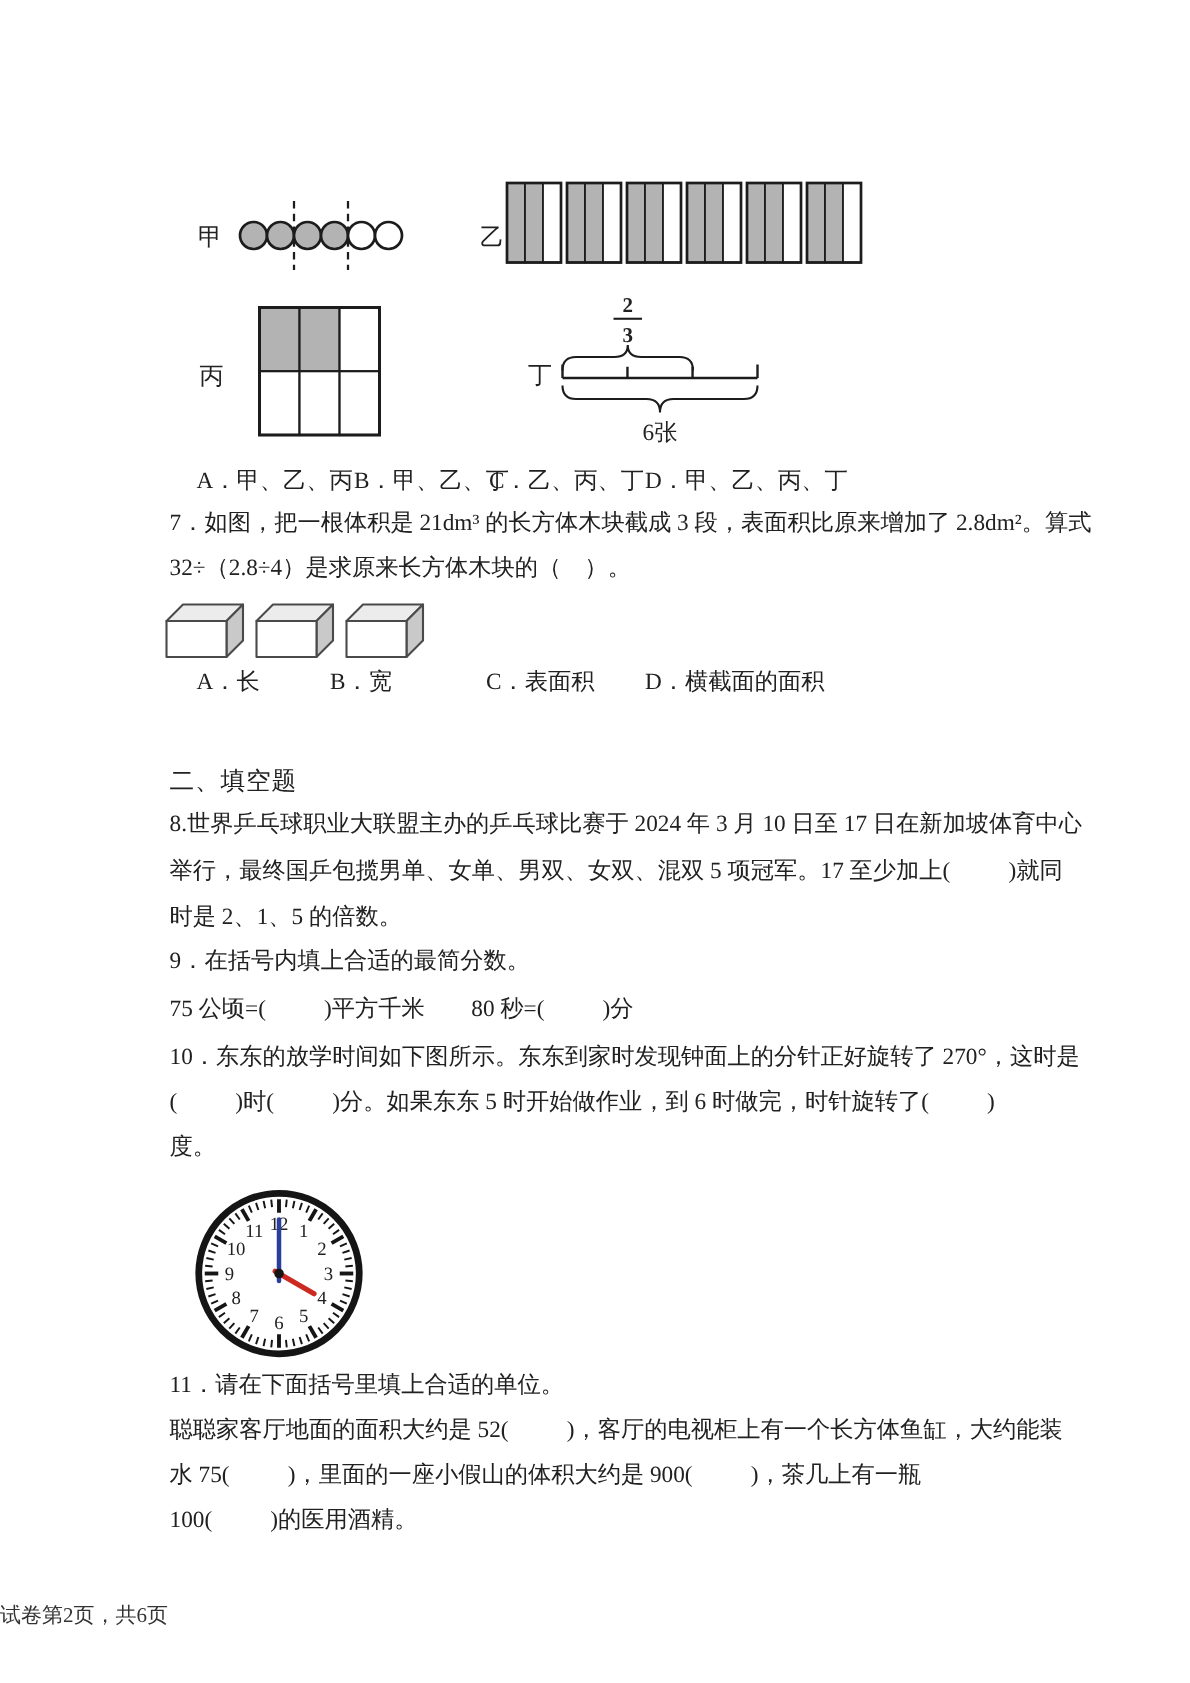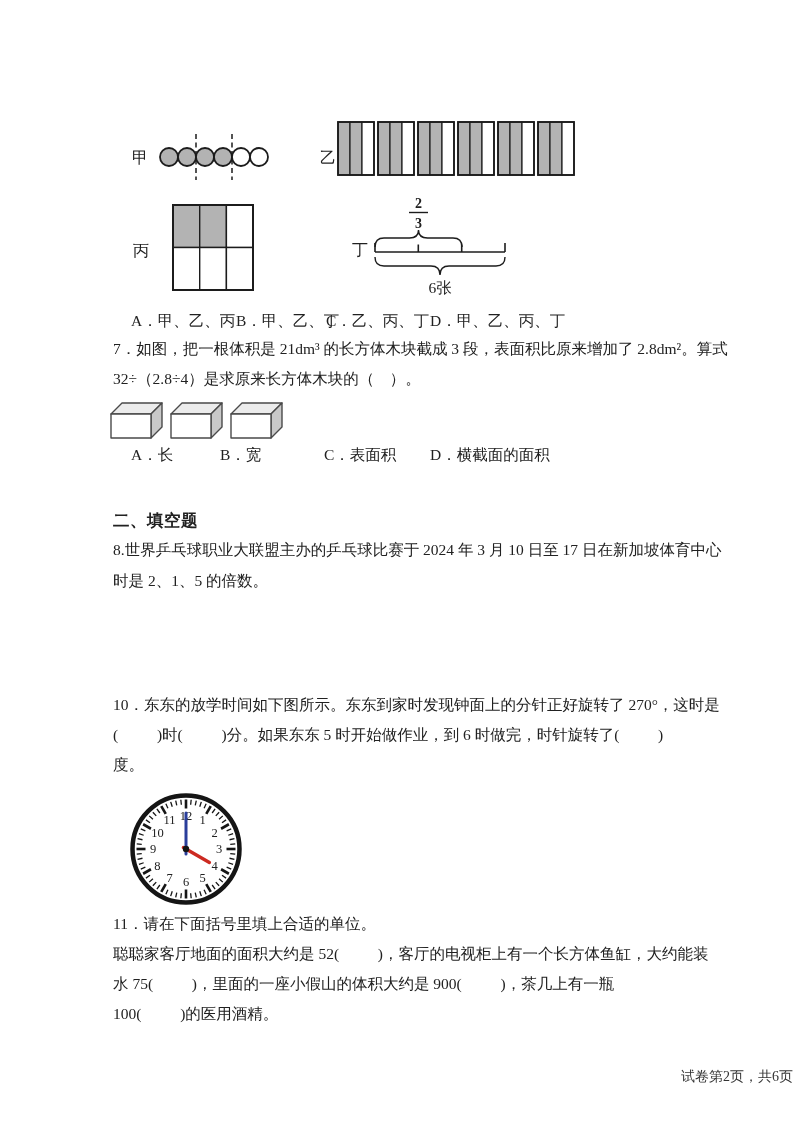--- a/index.html
+++ b/index.html
@@ -5,22 +5,22 @@
   html,body{margin:0;padding:0;background:#fff}
   .page{position:relative;width:793px;height:1122px;background:#ffffff;
         font-family:"Liberation Serif","DejaVu Serif",serif;color:#212121;overflow:hidden}
   .abs{position:absolute}
   .tblock{position:absolute;font-size:15.5px}
   .tline{display:block;white-space:pre}
   .lh30 .tline{line-height:30px;height:30px}
   .lh31 .tline{line-height:31px;height:31px}
   .lh32 .tline{line-height:32px;height:32px}
   .opt{position:absolute;font-size:15.5px;white-space:pre;line-height:18px}
-  .section-title{position:absolute;font-size:16.5px;font-weight:bold;letter-spacing:.5px}
-  .footer{position:absolute;left:0;top:1068px;width:793px;text-align:right;font-size:14px;color:#333}
+  .section-title{position:absolute;font-size:16.5px;font-weight:normal;letter-spacing:.5px}
+  .footer{position:absolute;left:0;top:1068px;width:793px;text-align:left;font-size:14px;color:#333}
   svg{overflow:visible}
   svg text{font-family:"Liberation Serif","DejaVu Serif",serif;fill:#212121}
   .figlabel{font-size:16px}
 </style>
 </head>
 <body>
 
 <div class="page">
 
   <svg class="abs" style="left:127px;top:126px" width="150" height="58" viewBox="0 0 150 58">
@@ -116,23 +116,28 @@
 
   <div class="opt" style="left:131px;top:446px">A．长</div>
   <div class="opt" style="left:220px;top:446px">B．宽</div>
   <div class="opt" style="left:324px;top:446px">C．表面积</div>
   <div class="opt" style="left:430px;top:446px">D．横截面的面积</div>
 
   <div class="section-title" style="left:113px;top:510px">二、填空题</div>
 
   <div class="tblock lh31" style="left:113px;top:534px">
     <span class="tline">8.世界乒乓球职业大联盟主办的乒乓球比赛于 2024 年 3 月 10 日至 17 日在新加坡体育中心</span>
+    <span class="tline">举行，最终国乒包揽男单、女单、男双、女双、混双 5 项冠军。17 至少加上(          )就同</span>
     <span class="tline">时是 2、1、5 的倍数。</span>
   </div>
 
+  <div class="tblock lh32" style="left:113px;top:625px">
+    <span class="tline">9．在括号内填上合适的最简分数。</span>
+    <span class="tline">75 公顷=(          )平方千米        80 秒=(          )分</span>
+  </div>
 
   <div class="tblock lh30" style="left:113px;top:690px">
     <span class="tline">10．东东的放学时间如下图所示。东东到家时发现钟面上的分针正好旋转了 270°，这时是</span>
     <span class="tline">(          )时(          )分。如果东东 5 时开始做作业，到 6 时做完，时针旋转了(          )</span>
     <span class="tline">度。</span>
   </div>
 
   <svg class="abs" style="left:126px;top:792px" width="120" height="116" viewBox="0 0 120 116">
     <circle cx="60" cy="57" r="53.5" fill="#ffffff" stroke="#151515" stroke-width="4.5"></circle>
     <g id="clock-ticks">

